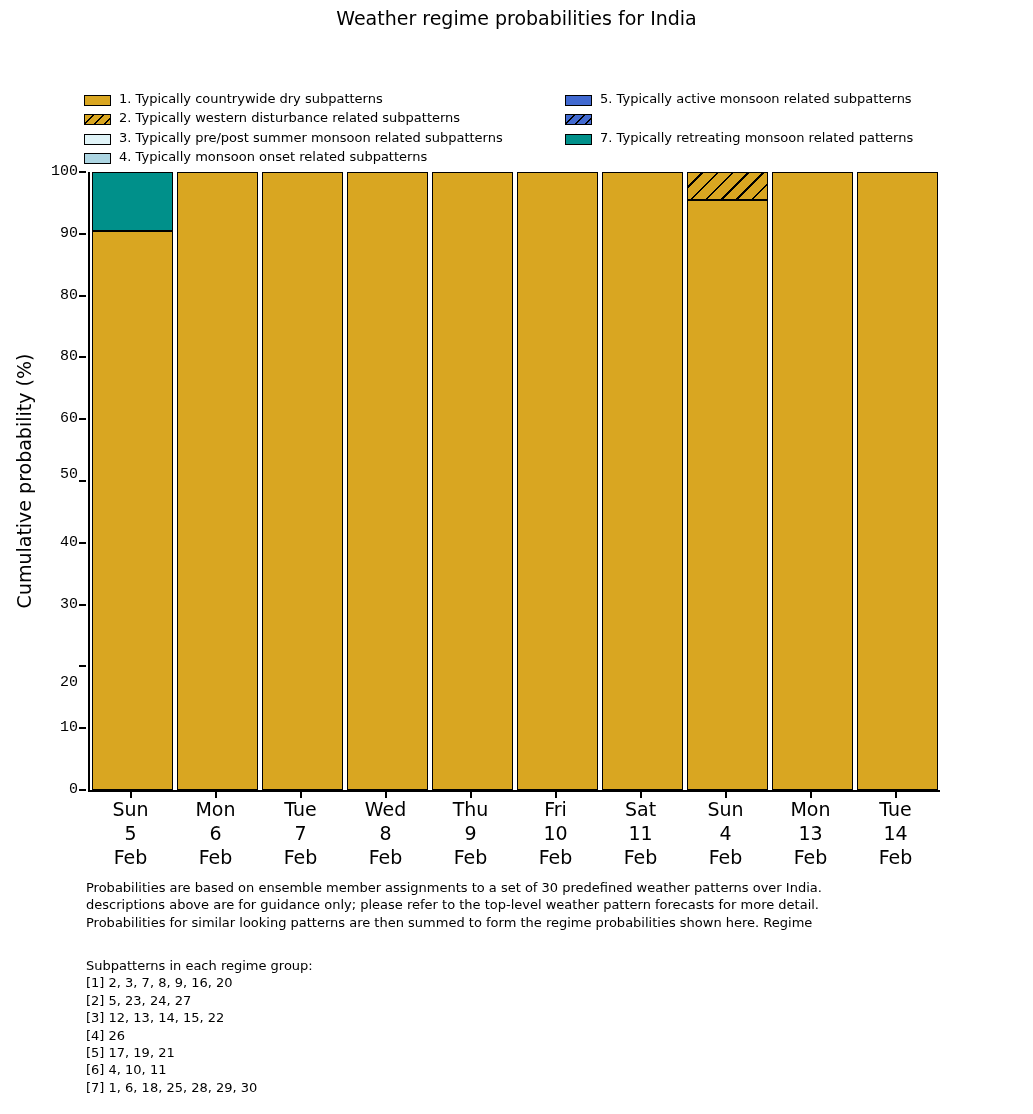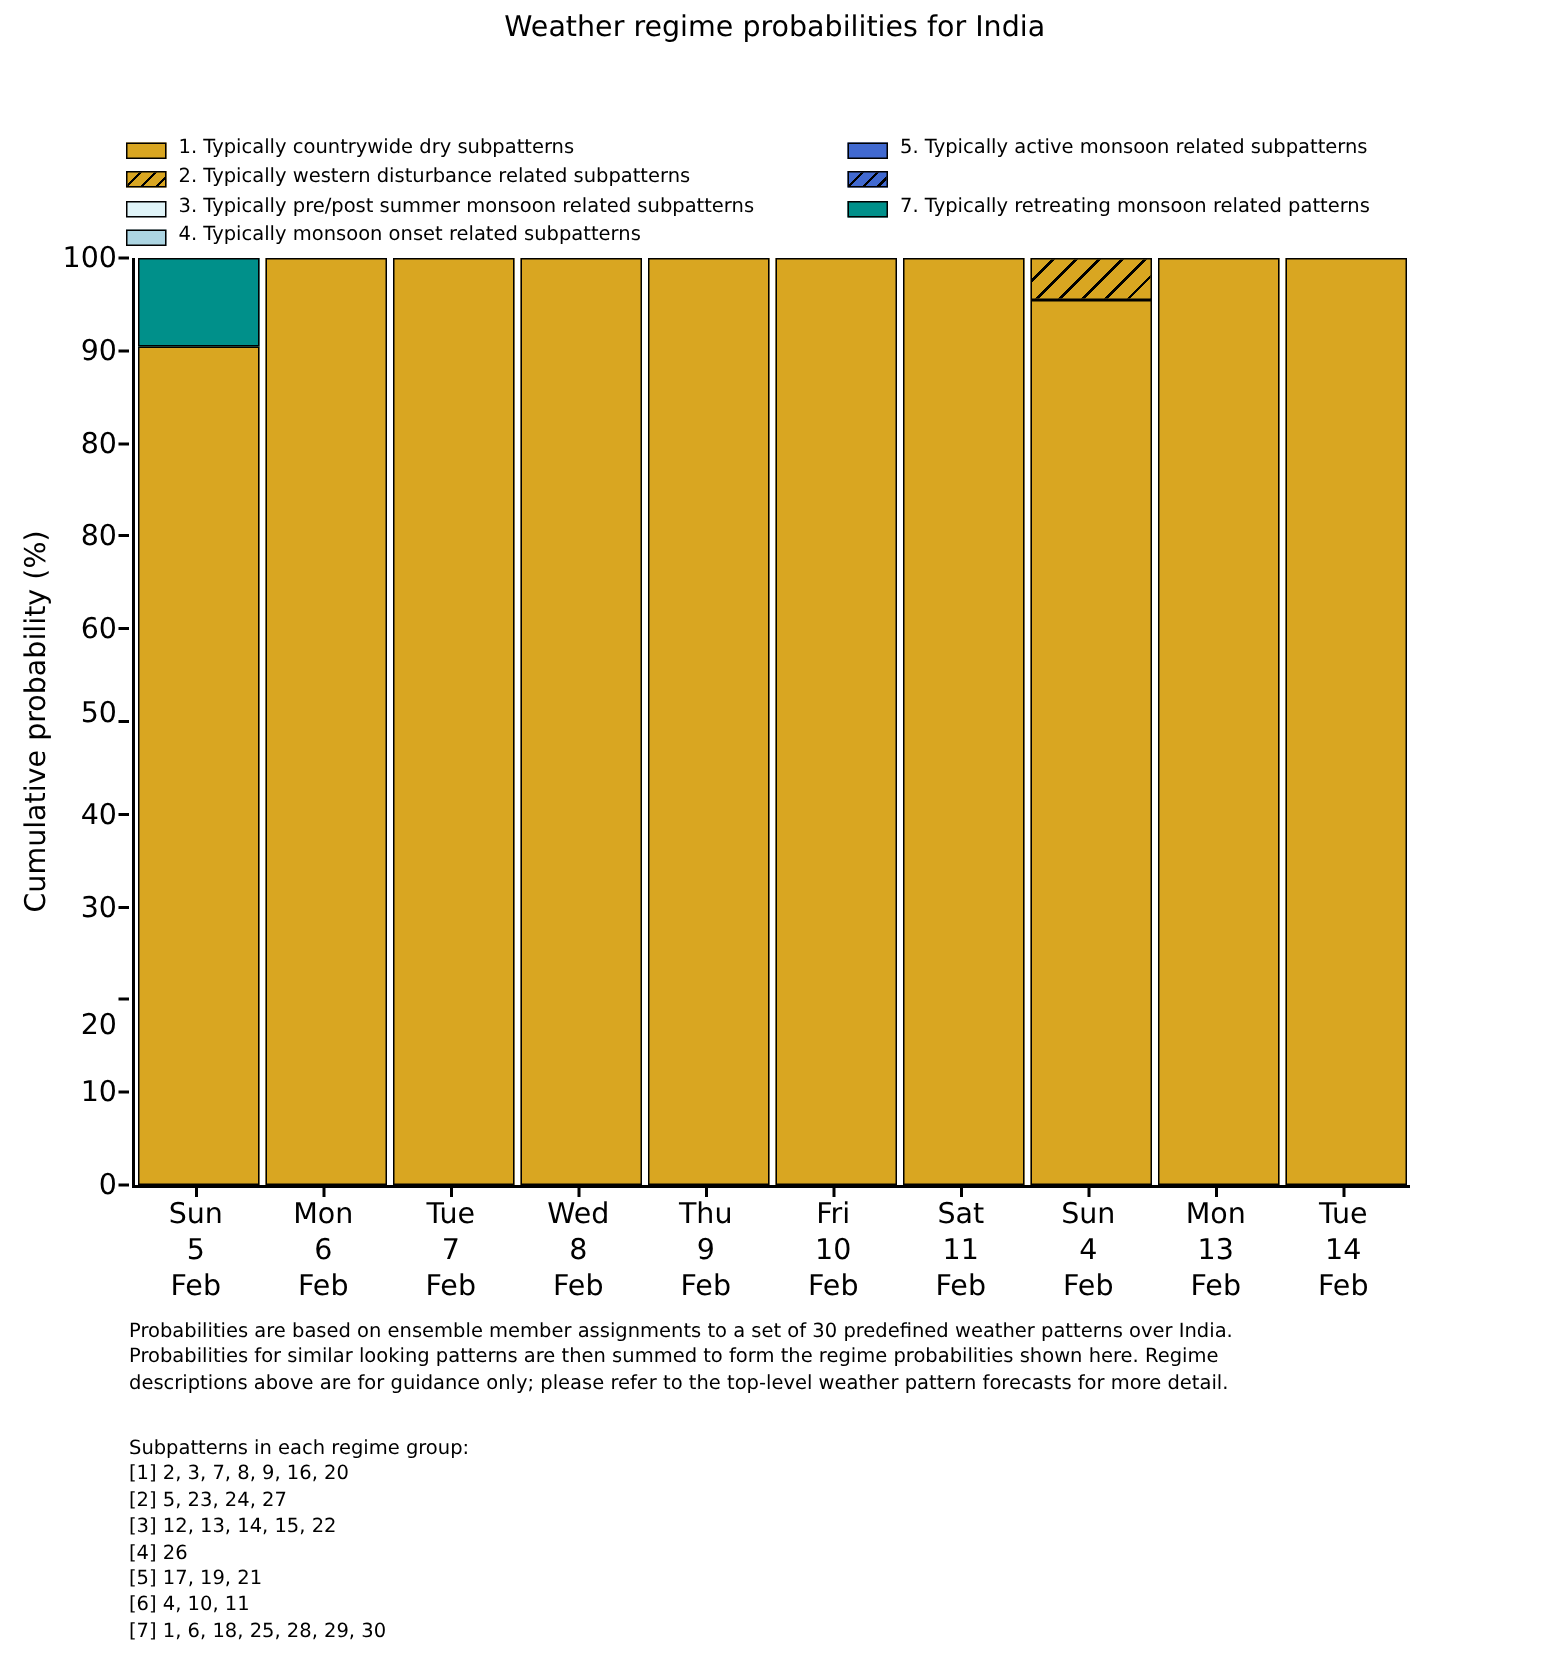--- a/index.html
+++ b/index.html
@@ -23,21 +23,21 @@
   
   #plot-area{
     position:absolute;left:88px;top:172px;width:850px;height:618px;
     border-left:2px solid #000;border-bottom:2px solid #000;box-sizing:content-box;
   }
   .bar-slot{position:absolute;bottom:0;height:100%;}
   .bar-seg{position:absolute;left:0;width:100%;box-sizing:border-box;border:1.6px solid #000;}
   .hatched{background-image:repeating-linear-gradient(135deg,rgba(0,0,0,0) 0px,rgba(0,0,0,0) 9px,#000 9px,#000 10.8px);}
   .legend-swatch.hatched{background-image:repeating-linear-gradient(135deg,rgba(0,0,0,0) 0px,rgba(0,0,0,0) 5.5px,#000 5.5px,#000 7px);}
 
-  .ytick-label{position:absolute;width:62px;text-align:right;font-size:19px;line-height:22px;}
+  .ytick-label{position:absolute;width:62px;text-align:right;font-size:15px;line-height:22px;font-family:Liberation Mono, monospace;}
   .ytick-mark{position:absolute;height:2px;width:7px;background:#000;}
   .xtick-mark{position:absolute;width:2px;height:6px;background:#000;}
   .xtick-label{position:absolute;width:85px;text-align:center;font-size:19px;line-height:24px;}
   #ylabel{
     position:absolute;left:-125px;top:469px;width:300px;height:24px;text-align:center;
     font-size:19px;transform:rotate(-90deg);transform-origin:center;white-space:nowrap;
   }
 
   
   #footer-block{position:absolute;left:86px;top:879px;font-size:13px;line-height:17.3px;}
@@ -199,22 +199,22 @@
       <div class="xtick-mark" style="left: 894.5px; top: 792px;"></div>
       <div class="xtick-label" style="left: 853px; top: 797px;">
         <div class="">Tue</div>
         <div class="">14</div>
         <div class="">Feb</div>
       </div>
     </div>
 
   <div id="footer-block">
     <div class="text-line">Probabilities are based on ensemble member assignments to a set of 30 predefined weather patterns over India.</div>
+    <div class="text-line">descriptions above are for guidance only; please refer to the top-level weather pattern forecasts for more detail.</div>
     <div class="text-line">Probabilities for similar looking patterns are then summed to form the regime probabilities shown here. Regime</div>
-    <div class="text-line">descriptions above are for guidance only; please refer to the top-level weather pattern forecasts for more detail.</div>
   </div>
 
   <div id="subpatterns-block">
     <div class="text-line">Subpatterns in each regime group:</div>
     <div class="text-line">[1] 2, 3, 7, 8, 9, 16, 20</div>
     <div class="text-line">[2] 5, 23, 24, 27</div>
     <div class="text-line">[3] 12, 13, 14, 15, 22</div>
     <div class="text-line">[4] 26</div>
     <div class="text-line">[5] 17, 19, 21</div>
     <div class="text-line">[6] 4, 10, 11</div>

